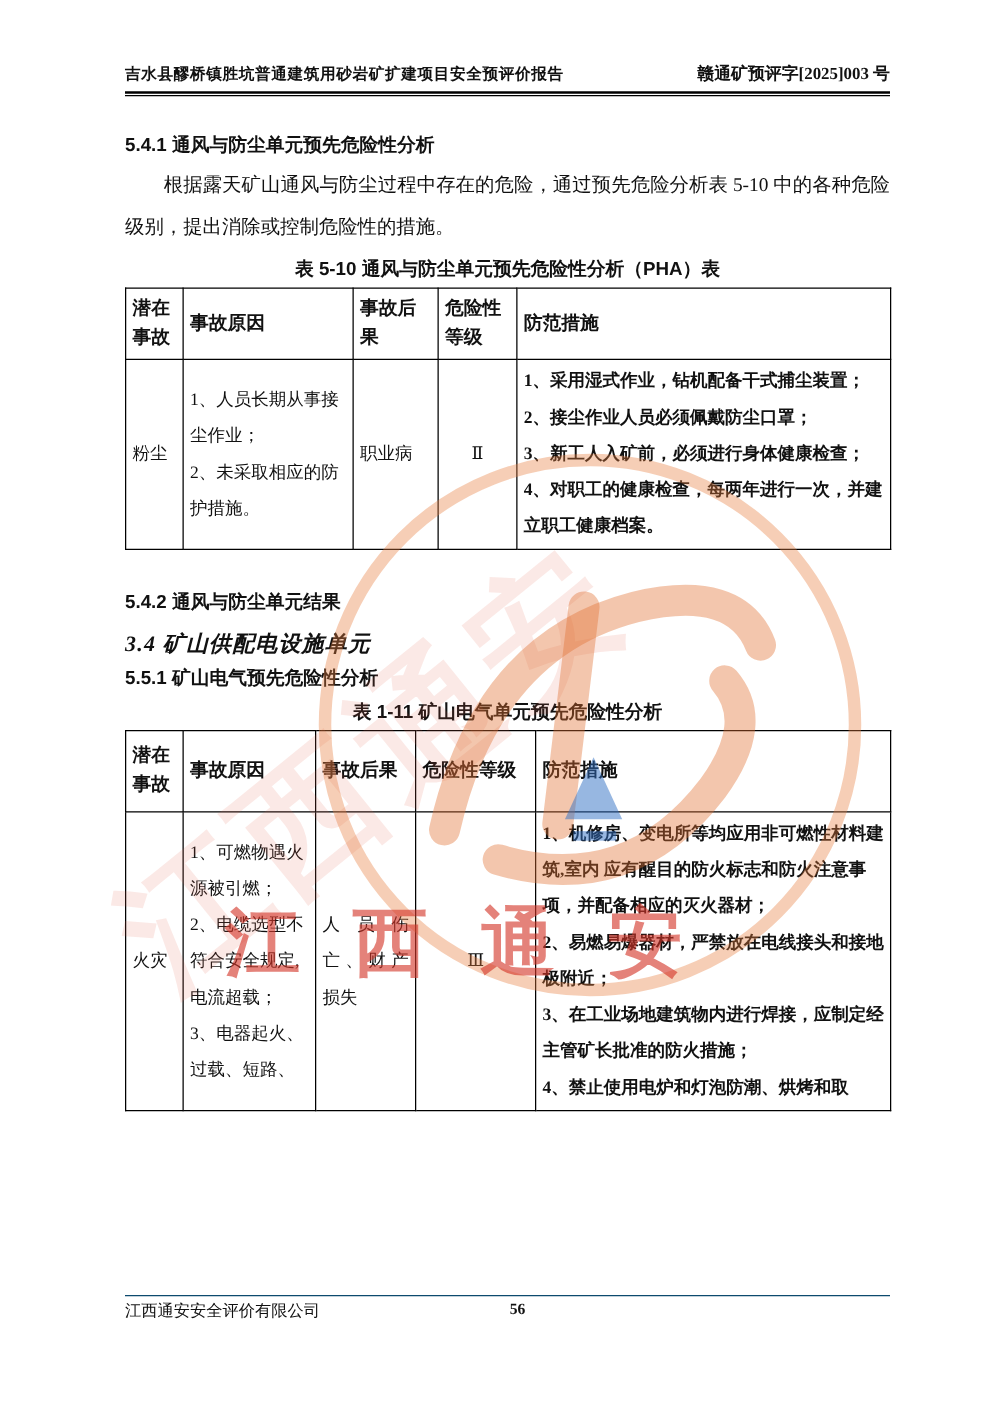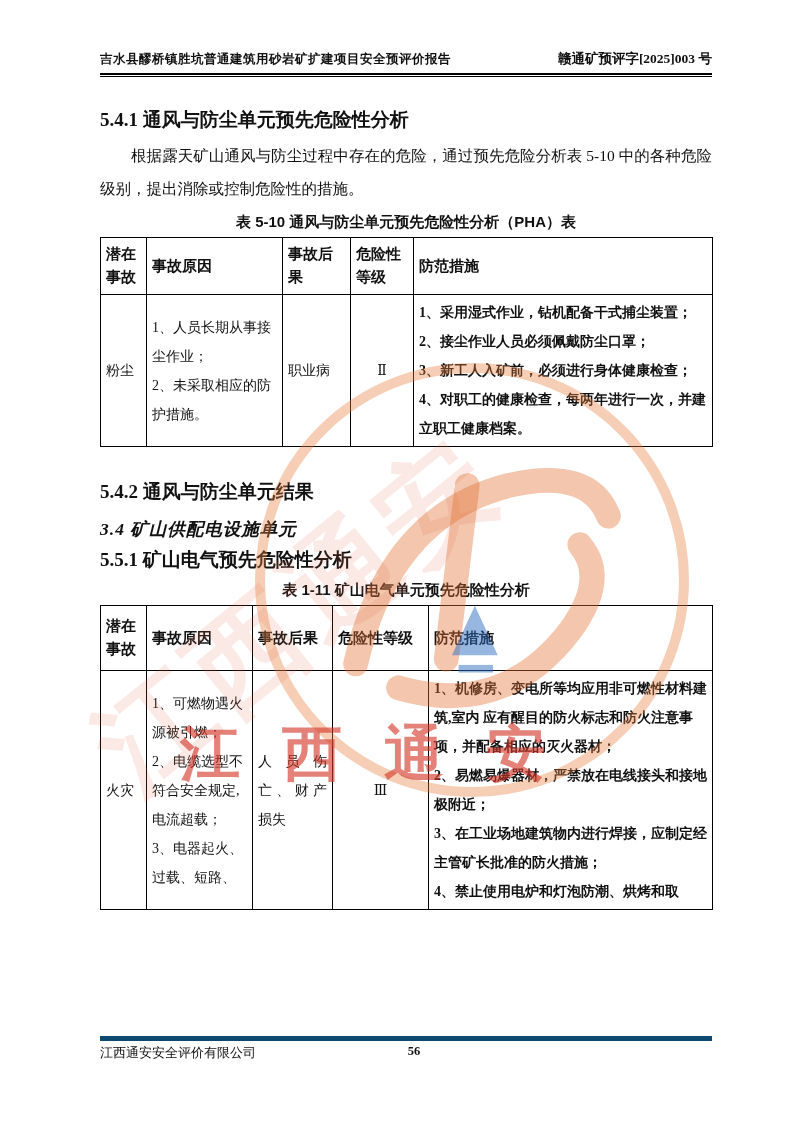--- a/index.html
+++ b/index.html
@@ -30,23 +30,23 @@
   .doc-header .hleft  { font-size: 12.5px; letter-spacing: 0.5px; }
   .doc-header .hright { font-size: 13.5px; }
   .header-rule {
     margin-top: 5px;
     height: 4px;
     border-top: 2px solid #000;
     border-bottom: 1px solid #000;
   }
   
   .h-sub {
-    font-family: Liberation Serif, serif;
-    font-weight: bold;
-    font-size: 19px;
+    font-family: Liberation Sans, sans-serif;
+    font-weight: bold;
+    font-size: 15px;
   }
   .h541 { margin-top: 30px; }
   .h542 { margin-top: 32px; }
   .h55  {
     margin-top: 12px;
     font-family: "Liberation Serif", serif;
     font-weight: bold;
     font-style: italic;
     font-size: 17.5px;
     letter-spacing: 1px;
@@ -90,21 +90,21 @@
   .t2 th { padding: 9px 5px; }
   td.level-cell  { text-align: center; }
   td.measures-cell { font-weight: bold; }
   td.result-cell { text-align: justify; }
   
   .doc-footer {
     position: absolute;
     left: 100px;
     top: 1036px;
     width: 612px;
-    border-top: 5px solid #0c4a6e;
+    border-top: 1px solid #0c4a6e;
     padding-top: 3px;
     font-size: 13px;
     z-index: 1;
   }
   .doc-footer .company { display: inline-block; }
   .doc-footer .pageno {
     position: absolute;
     left: 16px; right: 0;
     text-align: center;
     top: 3px;

